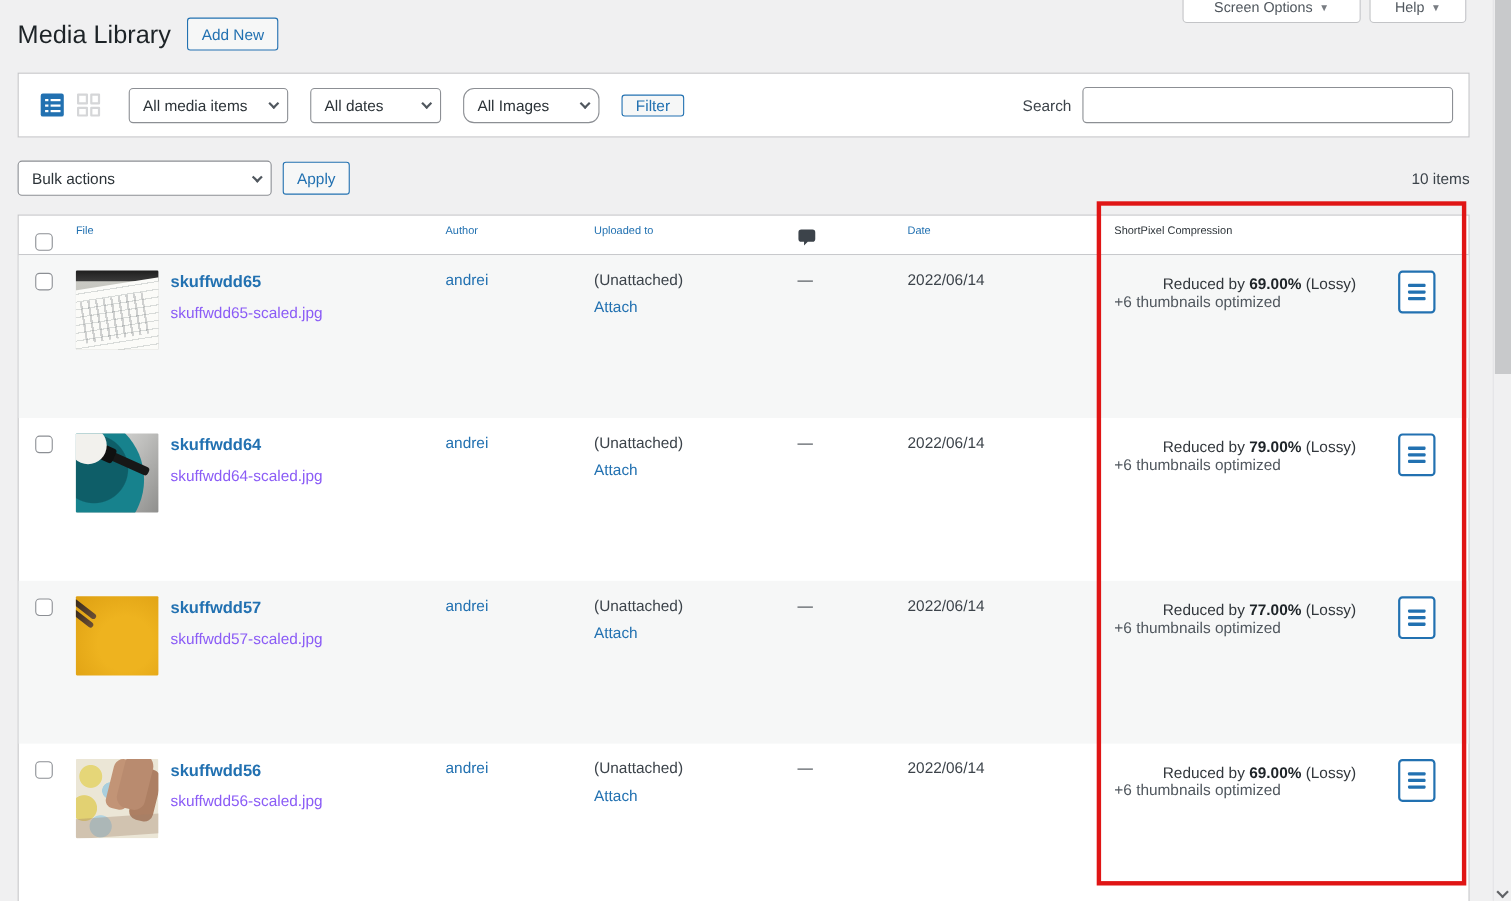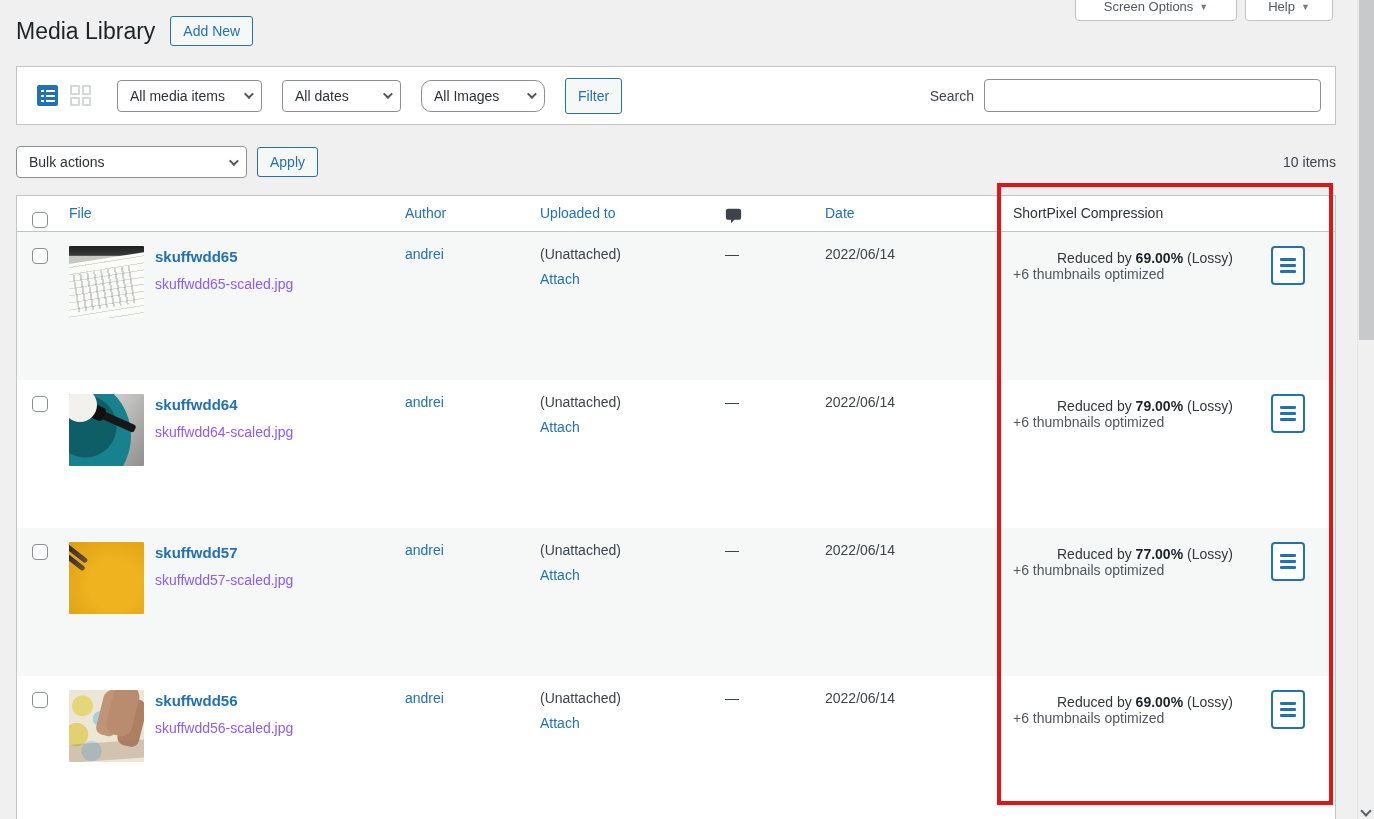--- a/index.html
+++ b/index.html
@@ -52,39 +52,39 @@
   .icon-gridview i { border: 2px solid #d5d6d8; border-radius: 1px; }
 
   .select {
     height: 32px; background: #fff; border: 1px solid #8c8f94; border-radius: 4px;
     display: flex; align-items: center; justify-content: space-between;
     padding: 0 10px 0 12px; color: #2c3338; cursor: pointer; gap: 10px;
   }
   .chev { width: 7px; height: 7px; border-right: 2px solid #50575e; border-bottom: 2px solid #50575e; transform: rotate(45deg) translateY(-2px); flex: 0 0 auto; }
   .filters { display: flex; gap: 20px; margin-left: 26px; align-items: center; }
   #sel-media { width: 145px; } #sel-dates { width: 119px; } #sel-images { width: 124px; border-radius: 10px; }
-  .btn-filter { height: 36px; }
+  .btn-filter { height: 20px; }
 
   .search-group { margin-left: auto; display: flex; align-items: center; gap: 10px; }
   .search-label { color: #3c434a; }
   .search-input { width: 337px; height: 33px; border: 1px solid #8c8f94; border-radius: 4px; background: #fff; padding: 0 8px; font-size: 14px; }
 
   
   .bulk-row { margin-top: 21px; height: 32px; display: flex; align-items: center; gap: 10px; }
   #sel-bulk { width: 231px; }
   .items-count { margin-left: auto; color: #3c434a; }
 
   
   .table { margin-top: 17px; background: #fff; border: 1px solid #c3c4c7; }
   .trow, .thead {
     display: grid;
     grid-template-columns: 48px 332px 135px 175px 110px 180px 1fr;
   }
   .thead { height: 36px; border-bottom: 1px solid #c3c4c7; }
-  .thead .cell { padding-top: 9px; font-size: 14px; }
+  .thead .cell { padding-top: 9px; font-size: 10px; }
   .thead a { color: #2271b1; }
   .col-sp-h { color: #2c3338; padding-left: 16px !important; }
   .trow { height: 148px; }
   .trow.stripe { background: #f6f7f7; }
   .cell { padding: 14px 8px 0 8px; }
   .cell.cb { padding-left: 15px; padding-top: 16px; }
   .cell.file { padding-left: 4px; display: flex; gap: 11px; }
   .cell.comments { padding-left: 18px; color: #3c434a; }
   .cell.sp { padding-left: 16px; padding-right: 30px; display: flex; justify-content: space-between; }
 

